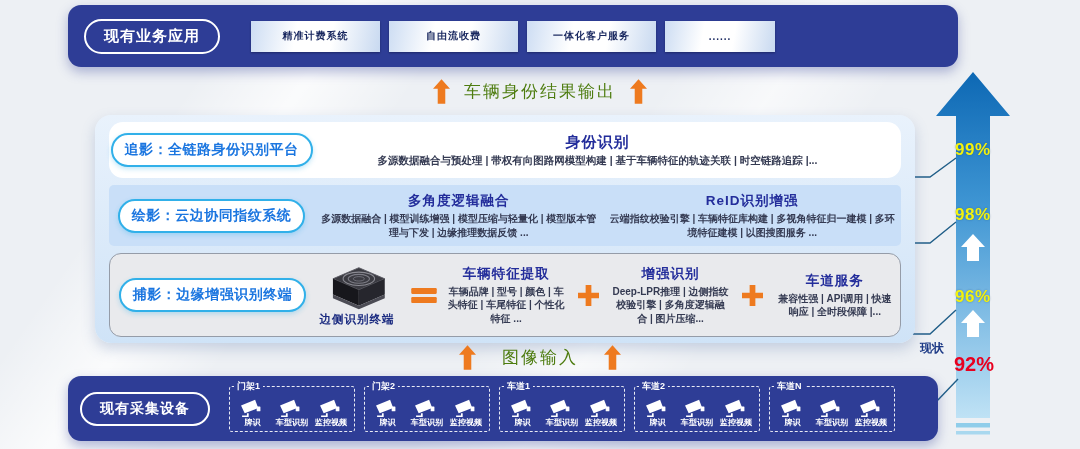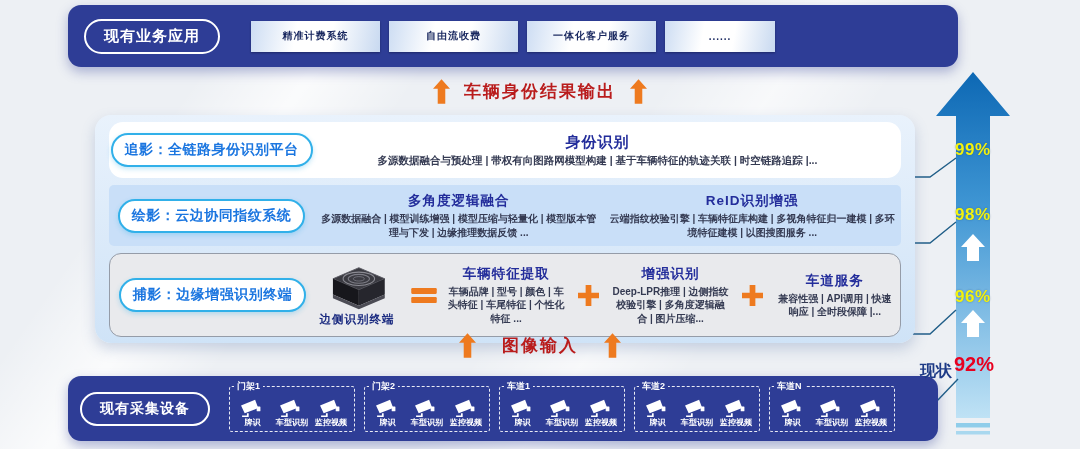--- a/index.html
+++ b/index.html
@@ -33,22 +33,22 @@
     display:flex; align-items:center; justify-content:center;
     color:#18275f; font-size:10px; font-weight:bold; letter-spacing:1px;
     box-shadow:0 1px 2px rgba(0,0,20,.35);
   }
   .sys-btn.small { width:110px; }
   #topBanner .banner-pill { margin-right:22px; }
 
   
   .flow-row { left:0; width:1080px; display:flex; align-items:center; justify-content:center; gap:14px; z-index:2; }
   #flowOut { top:79px; }
-  #flowIn  { top:333px; gap:26px; }
-  .flow-text { color:#b91c1c; font-size:17px; font-weight:bold; letter-spacing:2px; }
+  #flowIn  { top:345px; gap:26px; }
+  .flow-text { color:#4d7c0f; font-size:17px; font-weight:normal; letter-spacing:2px; }
   .up-arrow { width:17px; height:25px; flex:none; }
   .up-arrow polygon { fill:#ee7a1f; }
 
   
   #platform {
     left:95px; top:115px; width:820px; height:228px;
     background:linear-gradient(180deg,#e9f2fc 0%,#cfe3f7 100%);
     border-radius:16px; box-shadow:0 6px 14px rgba(90,120,170,.28);
     z-index:2;
   }
@@ -93,21 +93,21 @@
   .cam-label { color:#fff; font-size:8.5px; font-weight:bold; white-space:nowrap; transform:scale(.95); }
   #bottomBanner .banner-pill { font-size:14px; margin-right:10px; }
 
   
   #overlay { left:0; top:0; width:1080px; height:449px; z-index:1; pointer-events:none; }
   .pct { position:absolute; z-index:3; font-weight:bold; color:#f2f20e;
          font-size:17px; text-shadow:0 0 2px rgba(20,60,110,.45); letter-spacing:.5px; }
   #pct99 { left:955px; top:140px; }
   #pct98 { left:955px; top:205px; }
   #pct96 { left:955px; top:287px; }
-  #curLabel { position:absolute; z-index:3; left:920px; top:361px; color:#1d3a86; font-size:16px; font-weight:bold; }
+  #curLabel { position:absolute; z-index:3; left:920px; top:340px; color:#1d3a86; font-size:12px; font-weight:bold; }
   #curVal   { position:absolute; z-index:3; left:954px; top:353px; color:#e8001f; font-size:20px; font-weight:bold; }
 
   svg.defs { position:absolute; width:0; height:0; }
 </style>
 </head>
 <body>
 
 <svg class="defs" aria-hidden="true">
   <defs>
     <g id="camg">

